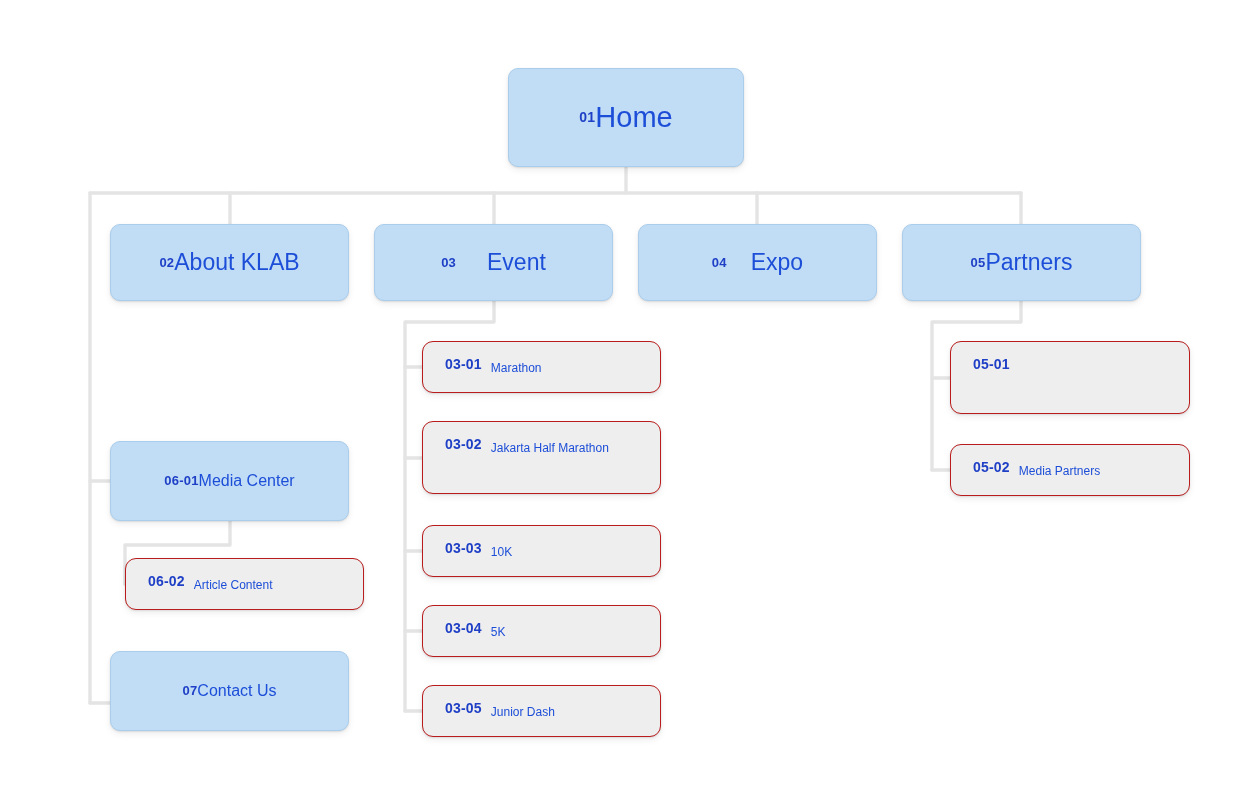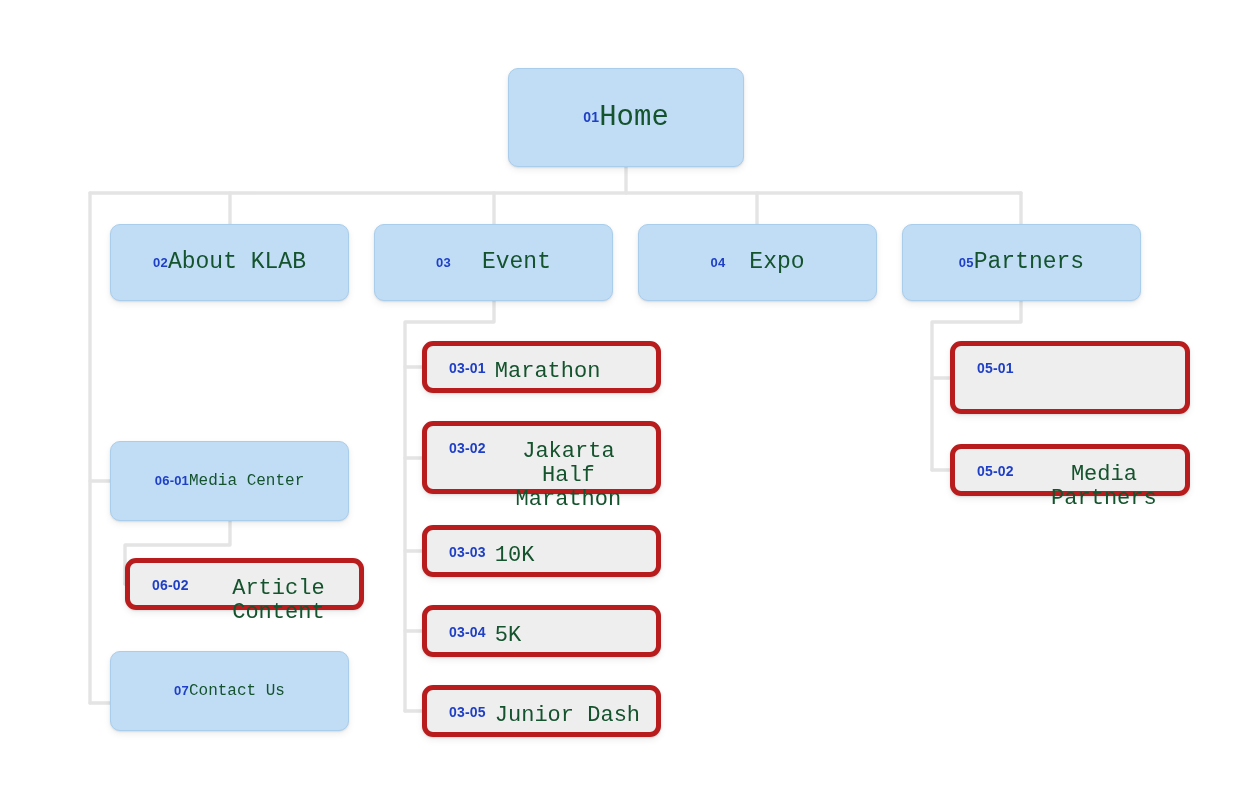--- a/index.html
+++ b/index.html
@@ -34,37 +34,35 @@
     justify-content: center;
     align-items: center;
     box-shadow: 0 1px 2px rgba(0,0,0,0.10), 0 3px 7px rgba(0,0,0,0.07);
   }
   .node.primary {
     background: #c1ddf6;
     border: 1px solid #a9cdeb;
   }
   .node.leaf {
     background: #eeeeee;
-    border: 5px solid #b91c1c;
+    border: 1px solid #b91c1c;
     flex-direction: row;
     justify-content: flex-start;
     align-items: flex-start;
     padding: 0;
     border-radius: 11px;
-    text-align: center;
   }
   .code {
     color: #1e3fc6;
     font-weight: bold;
     letter-spacing: 0.2px;
   }
   .label {
-    color: #14532d;
+    color: #1d4ed8;
     font-weight: 400;
-    font-family: Liberation Mono, monospace;
   }
   
   .node.root .code { font-size: 14px; margin-bottom: 1px; }
   .node.root .label { font-size: 29px; line-height: 33px; }
   
   .node.lvl2 .code { font-size: 13px; margin-bottom: 1px; }
   .node.lvl2 .label { font-size: 23px; line-height: 27px; }
   
   .node.lvl3p .code { font-size: 13px; margin-bottom: 1px; }
   .node.lvl3p .label { font-size: 16px; line-height: 26px; }
@@ -76,21 +74,21 @@
     width: 100%;
     height: 100%;
     box-sizing: border-box;
   }
   .leaf .code {
     font-size: 14px;
     flex: 0 0 auto;
     white-space: nowrap;
   }
   .leaf .label {
-    font-size: 22px;
+    font-size: 12px;
     line-height: 24px;
     margin-left: 9px;
   }
 </style>
 </head>
 <body>
 
 <div id="canvas">
 
   <svg id="wires" viewBox="0 0 1250 800" width="1250" height="800" aria-hidden="true">

